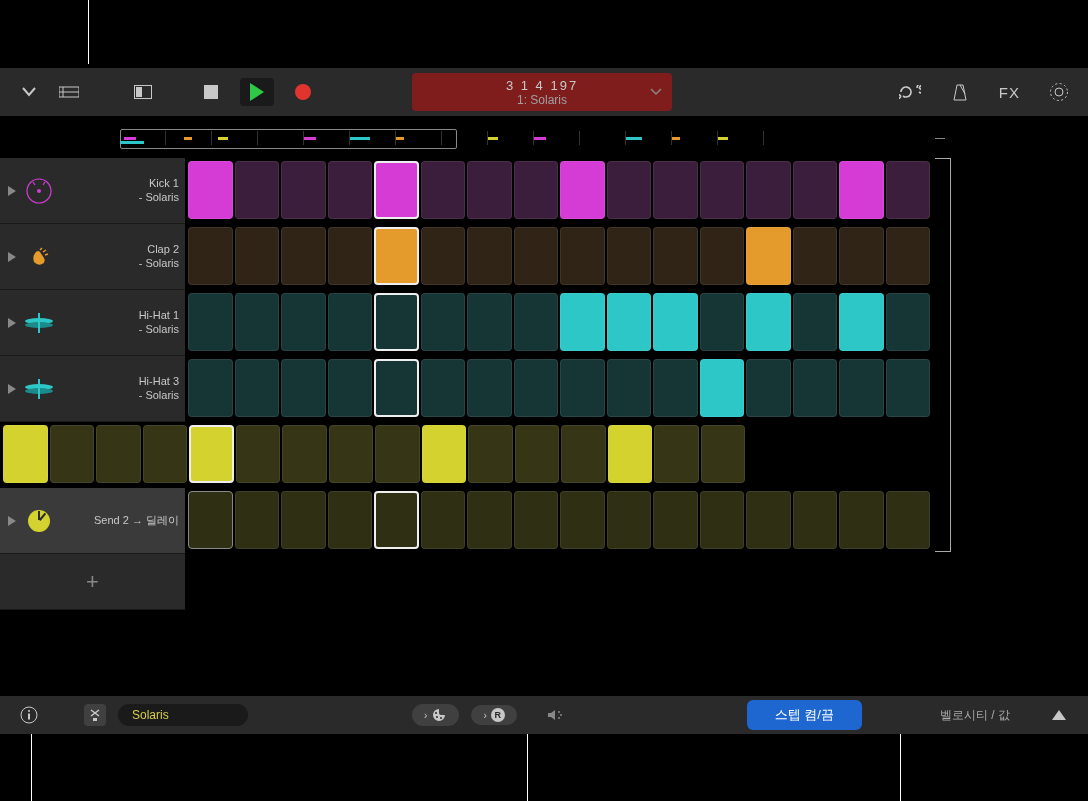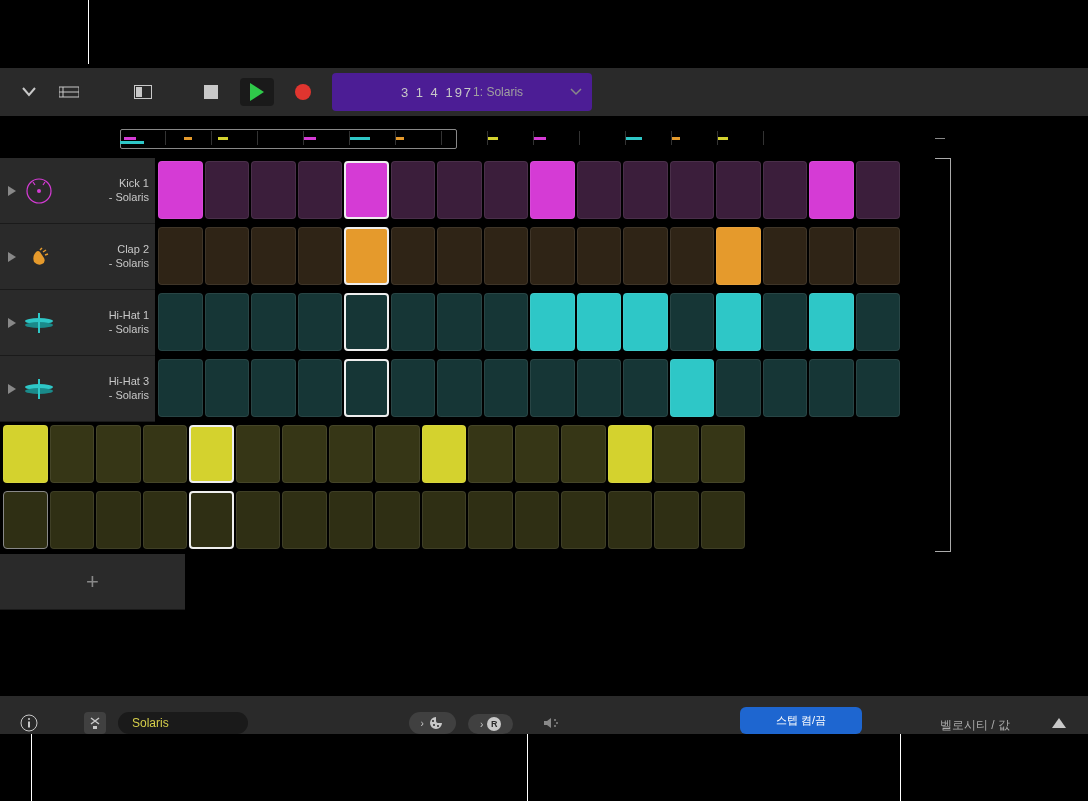--- a/index.html
+++ b/index.html
@@ -4,48 +4,48 @@
 <style>
   * { margin: 0; padding: 0; box-sizing: border-box; }
   body { background: #000; width: 1088px; height: 801px; font-family: -apple-system, Helvetica, Arial, sans-serif; color: #c8c8c8; font-size: 12px; overflow: hidden; }
   .callout-line { position: absolute; background: #fff; width: 1px; }
 
   .toolbar { position: absolute; top: 68px; left: 0; width: 1088px; height: 48px; background: #2a2a2a; display: flex; align-items: center; padding: 0 18px; gap: 18px; }
   .tb-icon { width: 22px; height: 22px; display: flex; align-items: center; justify-content: center; cursor: pointer; }
   .tb-stop { width: 14px; height: 14px; background: #c8c8c8; }
   .tb-play { width: 0; height: 0; border-left: 14px solid #2fc94a; border-top: 9px solid transparent; border-bottom: 9px solid transparent; }
   .tb-record { width: 16px; height: 16px; border-radius: 50%; background: #e0352f; }
-  .lcd { background: #4c1d95; border-radius: 4px; height: 38px; width: 260px; display: flex; align-items: center; justify-content: center; position: relative; }
+  .lcd { margin-left: 80px; background: #7f1d1d; border-radius: 4px; height: 38px; width: 260px; display: flex; flex-direction: column; align-items: center; justify-content: center; position: relative; }
   .lcd-top { font-size: 13px; color: #c8c8c8; letter-spacing: 2px; }
   .lcd-bottom { font-size: 12px; color: #a0a0a0; }
   .lcd-arrow { position: absolute; right: 10px; top: 14px; color: #888; font-size: 10px; }
   .tb-right { margin-left: auto; display: flex; align-items: center; gap: 28px; }
   .tb-fx { font-size: 15px; color: #c8c8c8; letter-spacing: 1px; }
 
   .ruler { position: absolute; top: 131px; left: 120px; width: 680px; height: 16px; display: flex; }
   .ruler::before { content:""; position:absolute; top:-2px; left:0; height:18px; width:335px; border:1px solid #888; border-radius:2px; }
   .ruler-seg { width: 46px; height: 14px; border-right: 1px solid #333; position: relative; }
   .ruler-seg span { display:block; height:3px; margin-top:6px; }
 
   .rows-area { position: absolute; top: 158px; left: 0; width: 930px; }
   .row { display: flex; height: 66px; }
-  .row-head { width: 155px; background: #2a2a2a; border-bottom: 1px solid #1a1a1a; display: flex; align-items: center; padding: 0 6px 0 4px; gap: 6px; }
+  .row-head { width: 185px; background: #2a2a2a; border-bottom: 1px solid #1a1a1a; display: flex; align-items: center; padding: 0 6px 0 4px; gap: 6px; }
   .row-head.sel { background: #3a3a3a; }
   .row-disclosure { width: 0; height: 0; border-left: 8px solid #888; border-top: 5px solid transparent; border-bottom: 5px solid transparent; margin-left:4px; }
   .row-icon { width: 34px; height: 34px; border-radius: 50%; display: flex; align-items: center; justify-content: center; }
   .row-label { font-size: 11px; color: #c8c8c8; text-align: right; flex: 1; line-height: 1.2; }
   .steps { display: flex; gap: 2px; padding-left: 3px; padding-top: 3px; }
   .step { width: 44.5px; height: 58px; border-radius: 4px; border: 1px solid rgba(255,255,255,0.08); cursor: pointer; }
   .step.playhead { border: 2px solid #eee; }
   .add-row { width: 185px; height: 56px; background: #2a2a2a; display: flex; align-items: center; justify-content: center; font-size: 22px; color: #888; border-bottom:1px solid #1a1a1a;}
 
-  .footer { position: absolute; top: 696px; left: 0; width: 1088px; height: 38px; background: #2a2a2a; display: flex; align-items: flex-end; padding: 0 18px; gap: 12px; }
+  .footer { position: absolute; top: 696px; left: 0; width: 1088px; height: 38px; background: #2a2a2a; display: flex; align-items: center; padding: 0 18px; gap: 12px; }
   .foot-chip { background: #1a1a1a; border-radius: 14px; padding: 4px 14px; color: #d6cf4a; font-size: 12px; min-width:130px;}
   .foot-round { background: #404040; border-radius: 14px; padding: 3px 12px; display: flex; align-items: center; gap: 4px; color:#c8c8c8; font-size:11px;}
-  .foot-btn-blue { background: #1e66d0; color: #fff; border-radius: 6px; padding: 6px 36px; font-size: 11px; }
+  .foot-btn-blue { background: #1e66d0; color: #fff; border-radius: 6px; padding: 6px 28px; font-size: 13px; }
   .foot-label { color: #aaa; font-size: 12px; margin-left: 36px; }
   .foot-tri-up { width: 0; height: 0; border-bottom: 10px solid #c8c8c8; border-left: 7px solid transparent; border-right: 7px solid transparent; }
   .close-x { background:#404040; border-radius:4px; width:22px; height:22px; display:flex; align-items:center; justify-content:center; font-size:12px;}
 
   .bracket-r { position:absolute; left:935px; top:158px; height:394px; width:16px; border-right:1px solid #aaa; border-top:1px solid #aaa; border-bottom:1px solid #aaa;}
 </style>
 </head>
 <body>
 
 <div class="callout-line" style="left:88px; top:0; height:64px;"></div>
@@ -86,20 +86,42 @@
   <div class="lcd">
     <div class="lcd-top">3  1  4  197</div>
     <div class="lcd-bottom">1: Solaris</div>
     <div class="lcd-arrow">
       <svg width="12" height="8" viewBox="0 0 12 8">
           <path d="M1 1 L6 6 L11 1" stroke="#888" stroke-width="1.5" fill="none"></path>
         </svg>
     </div>
   </div>
 
+  <div class="tb-right">
+    <div class="tb-icon">
+      <svg width="22" height="14" viewBox="0 0 22 14">
+          <path d="M2 7 A5 5 0 1 1 4 11 M20 7 A5 5 0 1 0 18 3" stroke="#c8c8c8" stroke-width="1.6" fill="none"></path>
+          <path d="M2 11 L-1 9 M2 11 L0 14" stroke="#c8c8c8" stroke-width="1.6"></path>
+          <path d="M20 3 L23 5 M20 3 L22 0" stroke="#c8c8c8" stroke-width="1.6"></path>
+        </svg>
+    </div>
+    <div class="tb-icon">
+      <svg width="18" height="18" viewBox="0 0 18 18">
+          <path d="M6 2 L12 2 L15 17 L3 17 Z" stroke="#c8c8c8" fill="none"></path>
+          <path d="M9 2 L14 11" stroke="#c8c8c8"></path>
+        </svg>
+    </div>
+    <div class="tb-fx">FX</div>
+    <div class="tb-icon">
+      <svg width="20" height="20" viewBox="0 0 20 20">
+          <circle cx="10" cy="10" r="4" stroke="#c8c8c8" fill="none"></circle>
+          <circle cx="10" cy="10" r="8.5" stroke="#c8c8c8" fill="none" stroke-dasharray="2 2.5"></circle>
+        </svg>
+    </div>
+  </div>
 </div>
 
 <div class="ruler">
   <div class="ruler-seg">
       <span style="background:#d53bd5;margin-left:4px;width:12px"></span>
       <span style="background:#2ec7c7;width:24px;margin-top:1px"></span>
     </div>
   <div class="ruler-seg">
       <span style="background:#e59a2c;margin-left:18px;width:8px"></span>
     </div>
@@ -273,20 +295,31 @@
         <div class="step" style="background: rgb(212, 210, 46);"></div>
         <div class="step" style="background: rgb(54, 54, 22);"></div>
         <div class="step" style="background: rgb(54, 54, 22);"></div>
         <div class="step" style="background: rgb(54, 54, 22);"></div>
         <div class="step" style="background: rgb(212, 210, 46);"></div>
         <div class="step" style="background: rgb(54, 54, 22);"></div>
         <div class="step" style="background: rgb(54, 54, 22);"></div>
       </div>
     </div>
     <div class="row">
+      <div class="row-head sel">
+        <div class="row-disclosure"></div>
+        <div class="row-icon">
+          <svg width="26" height="26" viewBox="0 0 26 26">
+            <circle cx="13" cy="13" r="11" fill="#d4d22e"></circle>
+            <rect x="12" y="3" width="2" height="9" fill="#2a2a2a"></rect>
+            <rect x="12" y="3" width="2" height="9" fill="#2a2a2a" transform="rotate(40 13 13)"></rect>
+          </svg>
+        </div>
+        <div class="row-label">Send 2 → 딜레이</div>
+      </div>
       <div class="steps">
         <div class="step" style="background: rgb(47, 47, 20); border-color: rgb(136, 136, 136);"></div>
         <div class="step" style="background: rgb(47, 47, 20);"></div>
         <div class="step" style="background: rgb(47, 47, 20);"></div>
         <div class="step" style="background: rgb(47, 47, 20);"></div>
         <div class="step playhead" style="background: rgb(47, 47, 20);"></div>
         <div class="step" style="background: rgb(47, 47, 20);"></div>
         <div class="step" style="background: rgb(47, 47, 20);"></div>
         <div class="step" style="background: rgb(47, 47, 20);"></div>
         <div class="step" style="background: rgb(47, 47, 20);"></div>

